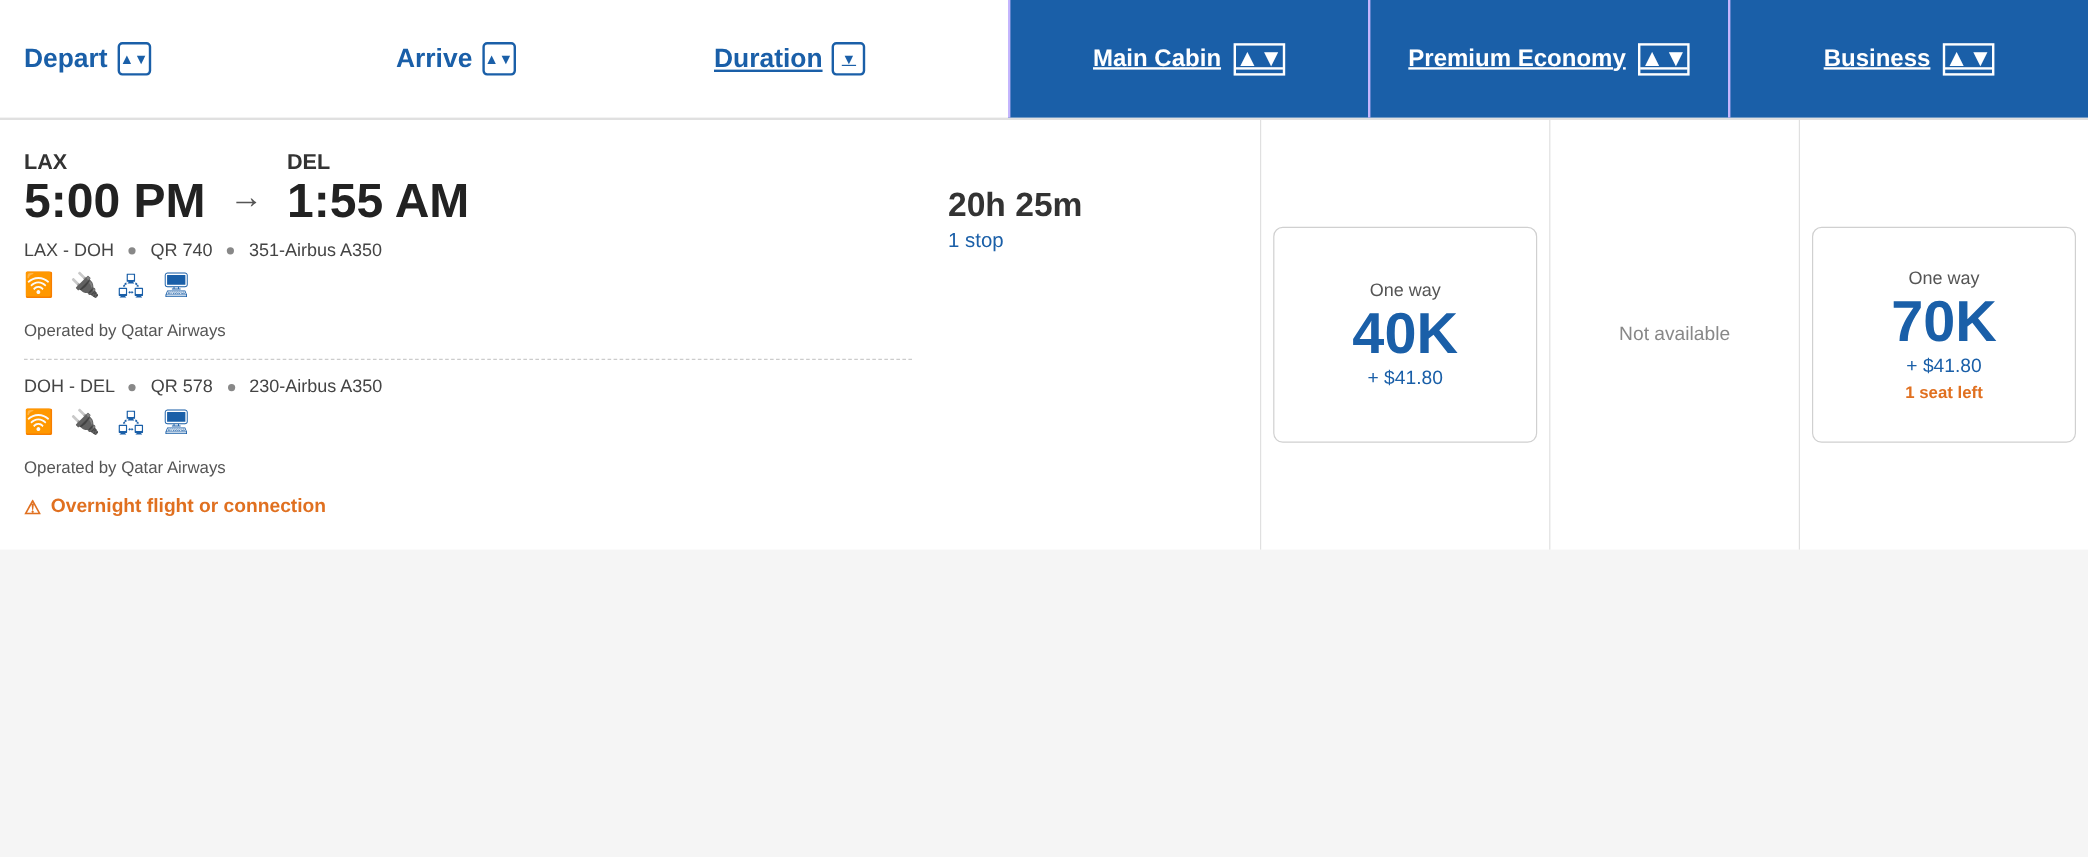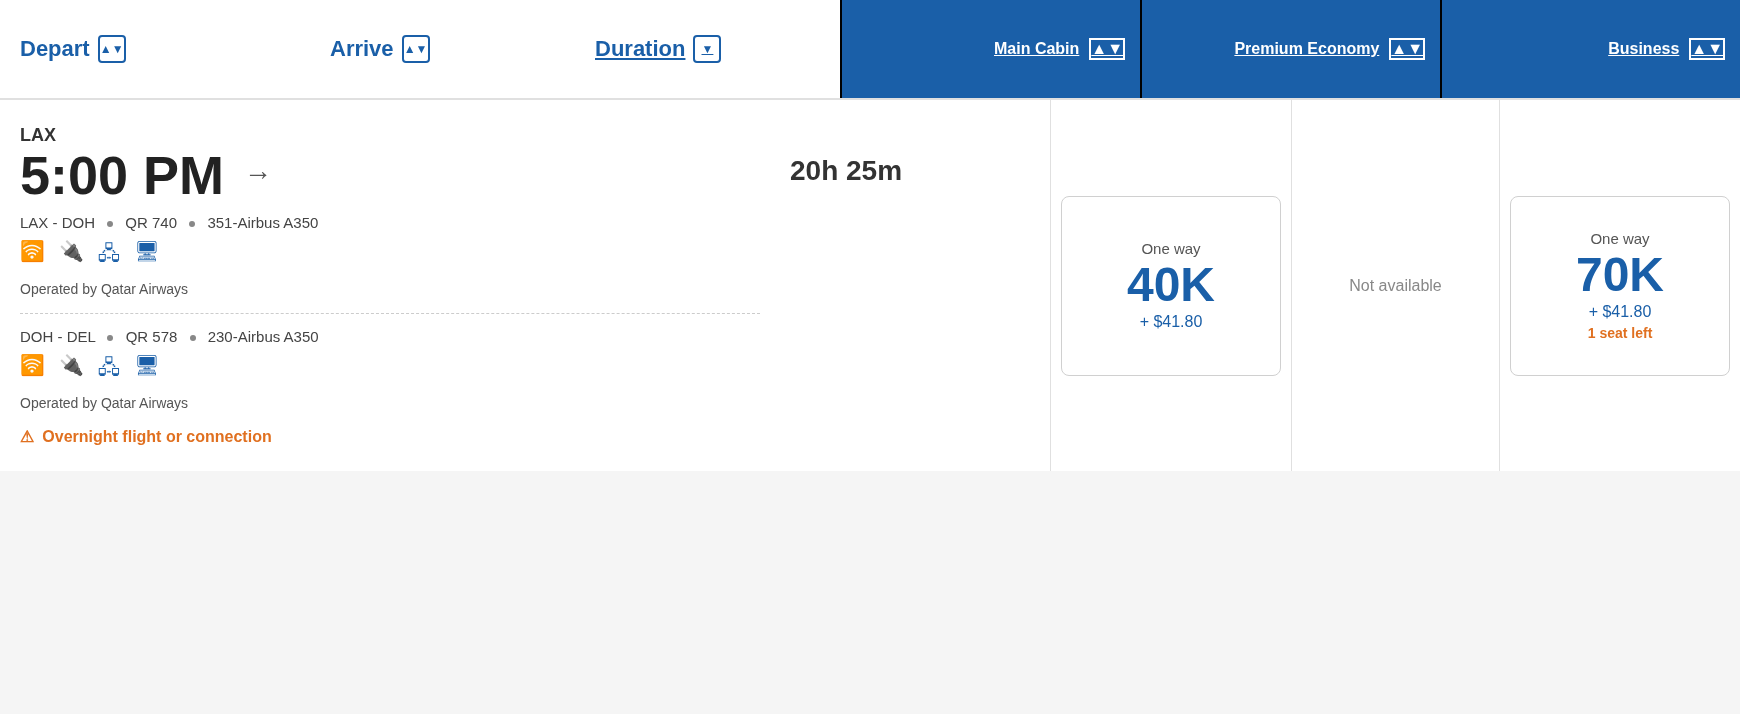--- a/index.html
+++ b/index.html
@@ -54,29 +54,29 @@
     .col-arrive { width: 265px; }
     .col-duration { width: 265px; text-decoration: underline; }
 
     .col-duration .sort-icon {
       border-color: #1a5fa8;
     }
 
     .header-cabin {
       display: flex;
       align-items: center;
-      justify-content: flex-end;
+      justify-content: center;
       flex: 1;
       background: #1a5fa8;
       color: #fff;
-      font-size: 16px;
+      font-size: 20px;
       font-weight: 700;
       text-align: center;
       padding: 10px 15px;
-      border-left: 2px solid #000000;
+      border-left: 2px solid #c4b5fd;
       cursor: pointer;
       text-decoration: underline;
     }
 
     .header-cabin .sort-icon {
       border: 2px solid #fff;
       color: #fff;
       margin-left: 10px;
       min-width: 28px;
     }
@@ -99,21 +99,21 @@
     }
 
     .airport-code {
       font-size: 18px;
       color: #333;
       font-weight: 700;
       margin-bottom: 2px;
     }
 
     .time-large {
-      font-size: 54px;
+      font-size: 40px;
       font-weight: 700;
       color: #222;
       line-height: 1;
     }
 
     .arrow-icon {
       font-size: 28px;
       color: #555;
       margin: 0 20px;
       margin-top: 15px;
@@ -291,20 +291,24 @@
   <div class="main-content">
 
     <div class="flight-info">
 
       <div class="flight-times">
         <div>
           <div class="airport-code">LAX</div>
           <div class="time-large">5:00 PM</div>
         </div>
         <div class="arrow-icon">→</div>
+        <div>
+          <div class="airport-code">DEL</div>
+          <div class="time-large">1:55 AM</div>
+        </div>
       </div>
 
       <div class="flight-segment">
         <div class="segment-route">
           <span>LAX - DOH</span>
           <span class="dot-separator"></span>
           <span>QR 740</span>
           <span class="dot-separator"></span>
           <span>351-Airbus A350</span>
         </div>
@@ -339,20 +343,21 @@
       <div class="overnight-notice">
         <span>⚠</span>
         <span>Overnight flight or connection</span>
       </div>
 
     </div>
 
     <div class="duration-col">
       <div style="padding-top: 30px;">
         <div class="duration-time">20h 25m</div>
+        <div class="stops">1 stop</div>
       </div>
     </div>
 
     <div class="cabin-cards">
 
       <div class="cabin-card-wrapper">
         <div class="cabin-card">
           <div class="one-way-label">One way</div>
           <div class="points-large">40K</div>
           <div class="plus-cash">+ $41.80</div>

